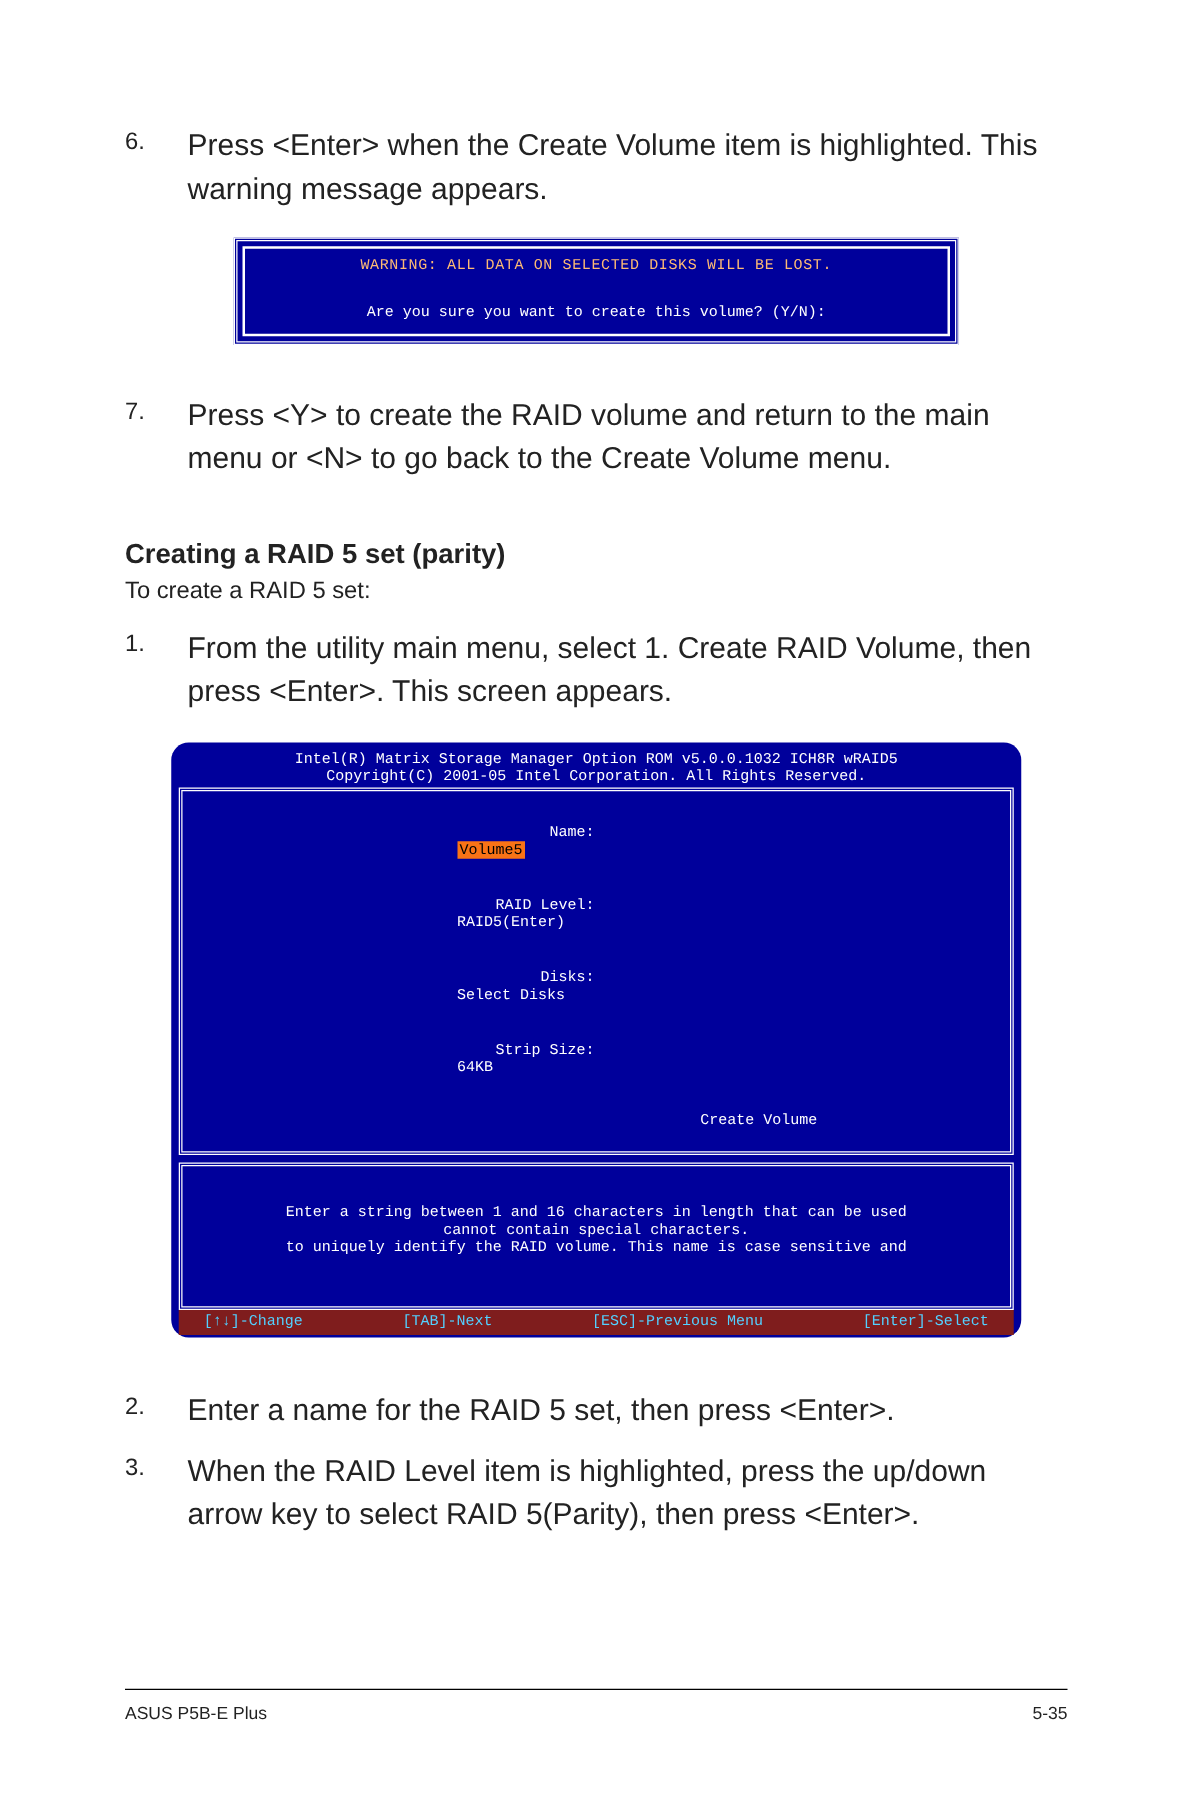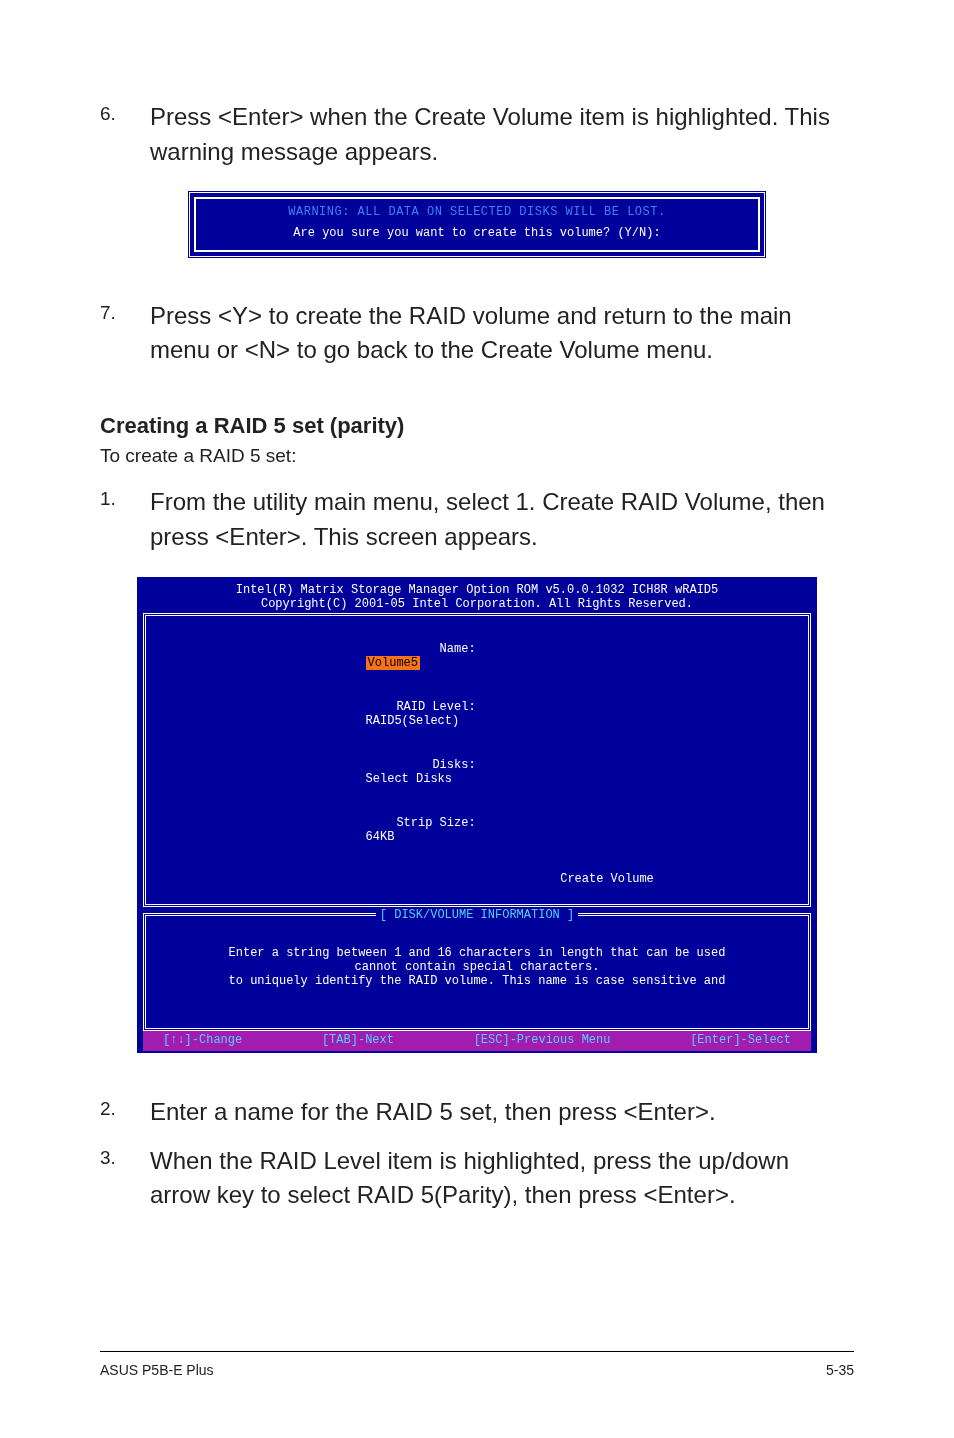--- a/index.html
+++ b/index.html
@@ -31,37 +31,38 @@
     padding: 4px;
   }
   .warn-inner {
     border: 2px solid #fff;
     padding: 6px 10px 10px 10px;
     background: #00009b;
     font-family: "Courier New", monospace;
     font-size: 12px;
     text-align: center;
   }
-  .warn-line { color: #3b82f6; letter-spacing: 0.5px; white-space: pre; margin-bottom: 7px; }
+  .warn-line { color: #fdba74; letter-spacing: 0.5px; white-space: pre; margin-bottom: 24px; }
   .warn-prompt { color: #fff; white-space: pre; }
 
   .h2 {
     font-size: 22px; font-weight: bold;
     margin-top: 45px; margin-bottom: 6px;
   }
   .sub { font-size: 19px; margin-bottom: 18px; }
 
   .bios-wrap {
     margin: 22px auto 42px auto;
     width: 680px;
     background: #00009b;
     padding: 6px 6px 2px 6px;
     font-family: "Courier New", monospace;
     font-size: 12px;
     color: #fff;
+    border-radius: 14px;
   }
   .bios-title { text-align: center; white-space: pre; }
   .bios-panel {
     border: 3px double #fff;
     margin-top: 2px;
     position: relative;
     padding: 12px 12px 18px 12px;
   }
   .panel-label {
     position: absolute;
@@ -80,21 +81,21 @@
   .create-line { text-align: center; margin-left: 260px; margin-top: 14px; }
   .info-panel {
     border: 3px double #fff;
     margin-top: 6px;
     position: relative;
     padding: 30px 18px 40px 18px;
     text-align: center;
   }
   .info-text { white-space: pre; }
   .statusbar {
-    background: #a21caf;
+    background: #7f1d1d;
     color: #53d0ff;
     font-size: 12px;
     padding: 2px 20px 4px 20px;
     display: flex;
     justify-content: space-between;
   }
 
   .footer {
     position: absolute;
     bottom: 60px;
@@ -140,36 +141,35 @@
   <div class="bios-title">Copyright(C) 2001-05 Intel Corporation. All Rights Reserved.</div>
 
   <div class="bios-panel">
     <div class="fields">
       <div class="field-row">
         <span class="field-label">Name:</span>
         <span><span class="inverted">Volume5</span><span class="blank-pad"></span></span>
       </div>
       <div class="field-row">
         <span class="field-label">RAID Level:</span>
-        <span class="field-val">RAID5(Select)</span>
+        <span class="field-val">RAID5(Enter)</span>
       </div>
       <div class="field-row">
         <span class="field-label">Disks:</span>
         <span class="field-val">Select Disks</span>
       </div>
       <div class="field-row">
         <span class="field-label">Strip Size:</span>
         <span class="field-val">64KB</span>
       </div>
     </div>
     <div class="create-line">Create Volume</div>
   </div>
 
   <div class="info-panel">
-    <div class="panel-label"><span>[ DISK/VOLUME INFORMATION ]</span></div>
     <div class="info-text">Enter a string between 1 and 16 characters in length that can be used</div>
     <div class="info-text">cannot contain special characters.</div>
     <div class="info-text">to uniquely identify the RAID volume. This name is case sensitive and</div>
   </div>
 
   <div class="statusbar">
     <span>[↑↓]-Change</span>
     <span>[TAB]-Next</span>
     <span>[ESC]-Previous Menu</span>
     <span>[Enter]-Select</span>

